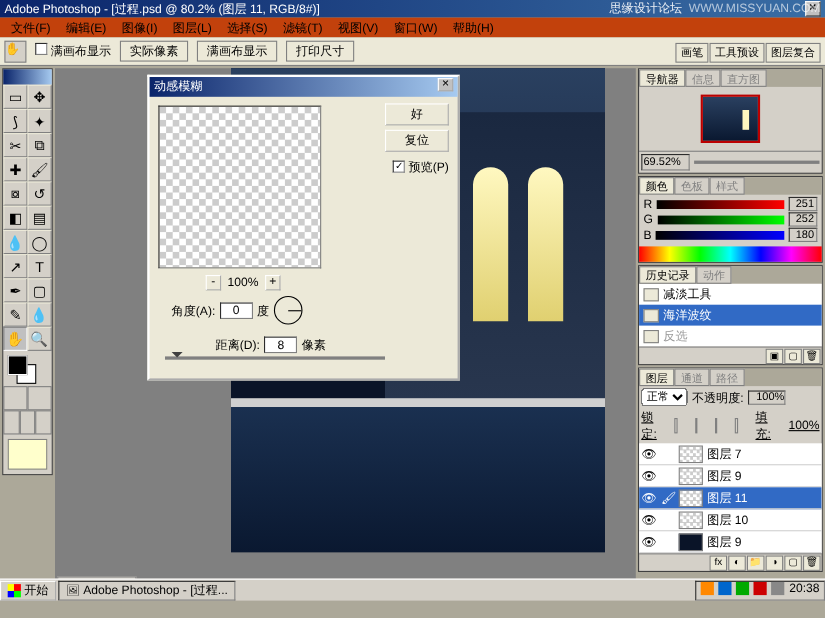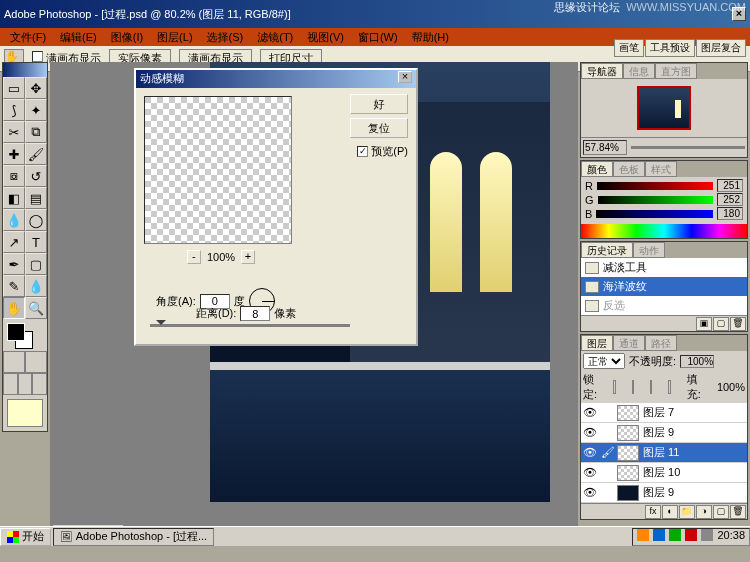--- a/index.html
+++ b/index.html
@@ -1,17 +1,17 @@
 <!DOCTYPE html>
 <html><head>
 <meta charset="utf-8">
 <style>
 * { box-sizing: border-box; margin: 0; padding: 0; font-family: "SimSun", "宋体", sans-serif; font-size: 11px; }
 body { width: 750px; height: 562px; background: #aca899; overflow: hidden; position: relative; }
-.titlebar { height: 28px; background: linear-gradient(to right, #0a246a, #3a6ea5); color: #fff; display: flex; align-items: center; padding: 0 4px; }
+.titlebar { height: 16px; background: linear-gradient(to right, #0a246a, #3a6ea5); color: #fff; display: flex; align-items: center; padding: 0 4px; }
 .titlebar .close { margin-left: auto; width: 14px; height: 14px; background: #c0c0c0; border: 1px solid #fff; border-right-color: #404040; border-bottom-color: #404040; text-align: center; line-height: 10px; color: #000; font-weight: bold; }
 .menubar { height: 18px; background: #c2410c; display: flex; align-items: center; padding: 0 4px; gap: 2px; }
 .menubar span { padding: 1px 6px; }
 .optionsbar { height: 26px; background: #ece9d8; border-bottom: 1px solid #808080; display: flex; align-items: center; padding: 0 4px; gap: 8px; }
 .optionsbar .btn { border: 1px solid #808080; background: #ece9d8; padding: 1px 8px; }
 .hand-icon { width: 20px; height: 20px; border: 1px solid #808080; background: #d4d0c8; }
 .workspace { position: absolute; top: 62px; left: 50px; right: 172px; bottom: 22px; background: #808080; }
 .toolbox { position: absolute; top: 62px; left: 2px; width: 46px; background: #d4d0c8; border: 1px solid #404040; }
 .toolbox-grid { display: grid; grid-template-columns: 1fr 1fr; }
 .tool { height: 22px; border: 1px solid #ece9d8; border-right-color: #808080; border-bottom-color: #808080; display: flex; align-items: center; justify-content: center; font-size: 13px; }
@@ -59,21 +59,21 @@
 .color-row .track.b { background: linear-gradient(to right,#000,#00f); }
 .color-row .val { width: 26px; border: 1px inset #808080; text-align: right; padding-right: 2px; font-size: 10px; }
 .spectrum { height: 14px; background: linear-gradient(to right, red,yellow,lime,cyan,blue,magenta,red); margin-top: 2px; }
 .history-list { background: #fff; font-size: 10px; }
 .history-item { padding: 2px 4px; display: flex; align-items: center; gap: 4px; }
 .history-item.sel { background: #316ac5; color: #fff; }
 .history-item .hi { width: 14px; height: 12px; border: 1px solid #808080; background: #ece9d8; }
 .layers-opt { display: flex; align-items: center; gap: 4px; padding: 2px; font-size: 10px; }
 .layers-opt select { font-size: 10px; height: 16px; }
 .layers-opt .opv { width: 34px; border: 1px inset #808080; font-size: 10px; text-align: right; }
-.lock-row { display: flex; align-items: center; gap: 16px; padding: 1px 2px; font-size: 10px; }
+.lock-row { display: flex; align-items: center; gap: 16px; padding: 1px 2px; font-size: 10px; text-decoration: underline; }
 .lock-row .lb { width: 14px; height: 14px; border: 1px solid #808080; }
 .layer-list { background: #fff; max-height: 108px; overflow: hidden; }
 .layer-row { display: flex; align-items: center; height: 20px; border-bottom: 1px solid #d0d0d0; font-size: 10px; }
 .layer-row.sel { background: #316ac5; color: #fff; }
 .layer-row .vis { width: 18px; text-align: center; }
 .layer-row .link { width: 18px; text-align: center; }
 .layer-row .thumb { width: 22px; height: 16px; border: 1px solid #808080; background: repeating-conic-gradient(#fff 0 25%,#ccc 0 50%) 0 0/6px 6px; margin-right: 4px; }
 .layer-row .thumb.dark { background: #0a1428; }
 .panel-foot { height: 16px; display: flex; justify-content: flex-end; gap: 1px; padding: 1px; border-top: 1px solid #808080; }
 .panel-foot .fb { width: 16px; height: 14px; border: 1px solid #808080; background: #ece9d8; font-size: 9px; text-align: center; }
@@ -191,21 +191,21 @@
     <div class="dlg-btn" style="top:30px;right:8px">复位</div>
     <div style="position:absolute;top:56px;right:8px;display:flex;align-items:center;gap:3px">
       <span class="chk">✓</span>
       <span>预览(P)</span>
     </div>
     <div class="zoom-row">
       <span class="zb">-</span>
       <span>100%</span>
       <span class="zb">+</span>
     </div>
-    <div class="field-row" style="top:200px;left:20px">
+    <div class="field-row" style="top:181px;left:20px">
       <span>角度(A):</span>
       <input value="0" style="">
       <span>度</span>
       <div class="angle-circle"></div>
     </div>
     <div class="field-row" style="top:218px;left:60px">
       <span>距离(D):</span>
       <input value="8" style="">
       <span>像素</span>
     </div>
@@ -217,21 +217,21 @@
   <div class="panel">
     <div class="panel-tabs">
       <span>导航器</span>
       <span class="inactive">信息</span>
       <span class="inactive">直方图</span>
     </div>
     <div class="panel-body">
       <div class="nav-thumb"></div>
     </div>
     <div class="nav-bot">
-      <div class="pct">57.84%</div>
+      <div class="pct">69.52%</div>
       <div style="flex:1;height:3px;background:#808080"></div>
     </div>
   </div>
 
   <div class="panel">
     <div class="panel-tabs">
       <span>颜色</span>
       <span class="inactive">色板</span>
       <span class="inactive">样式</span>
     </div>

